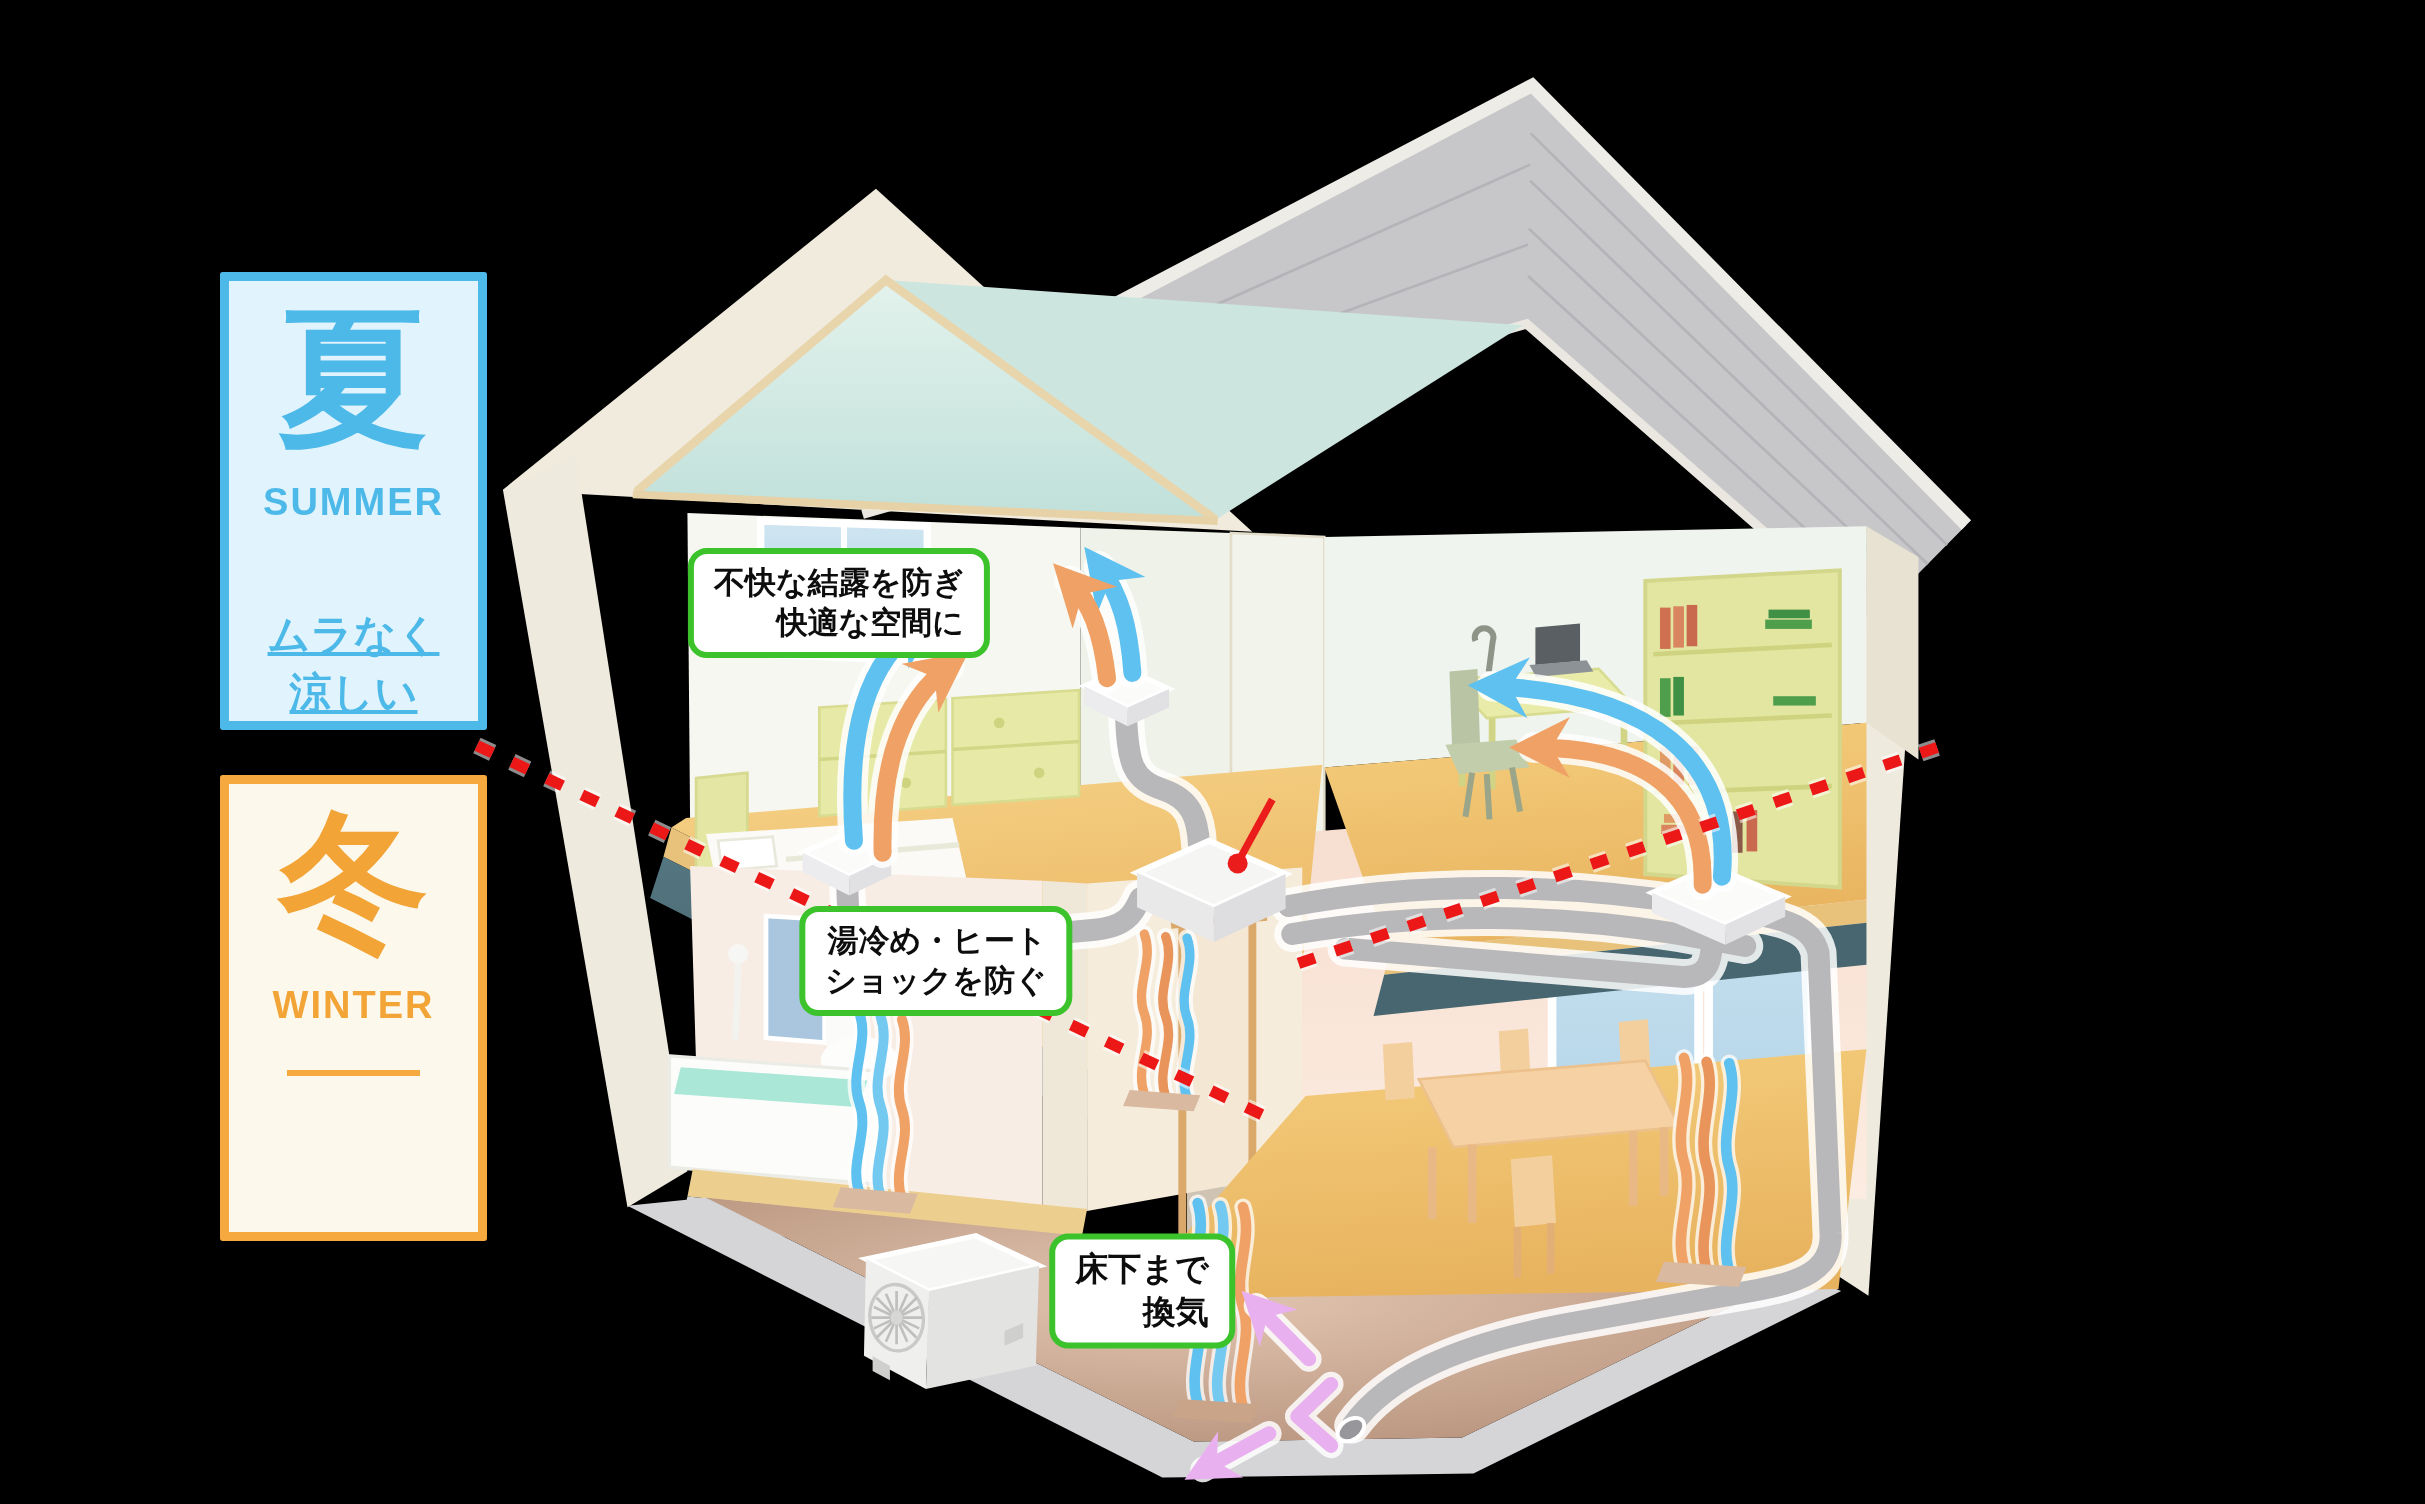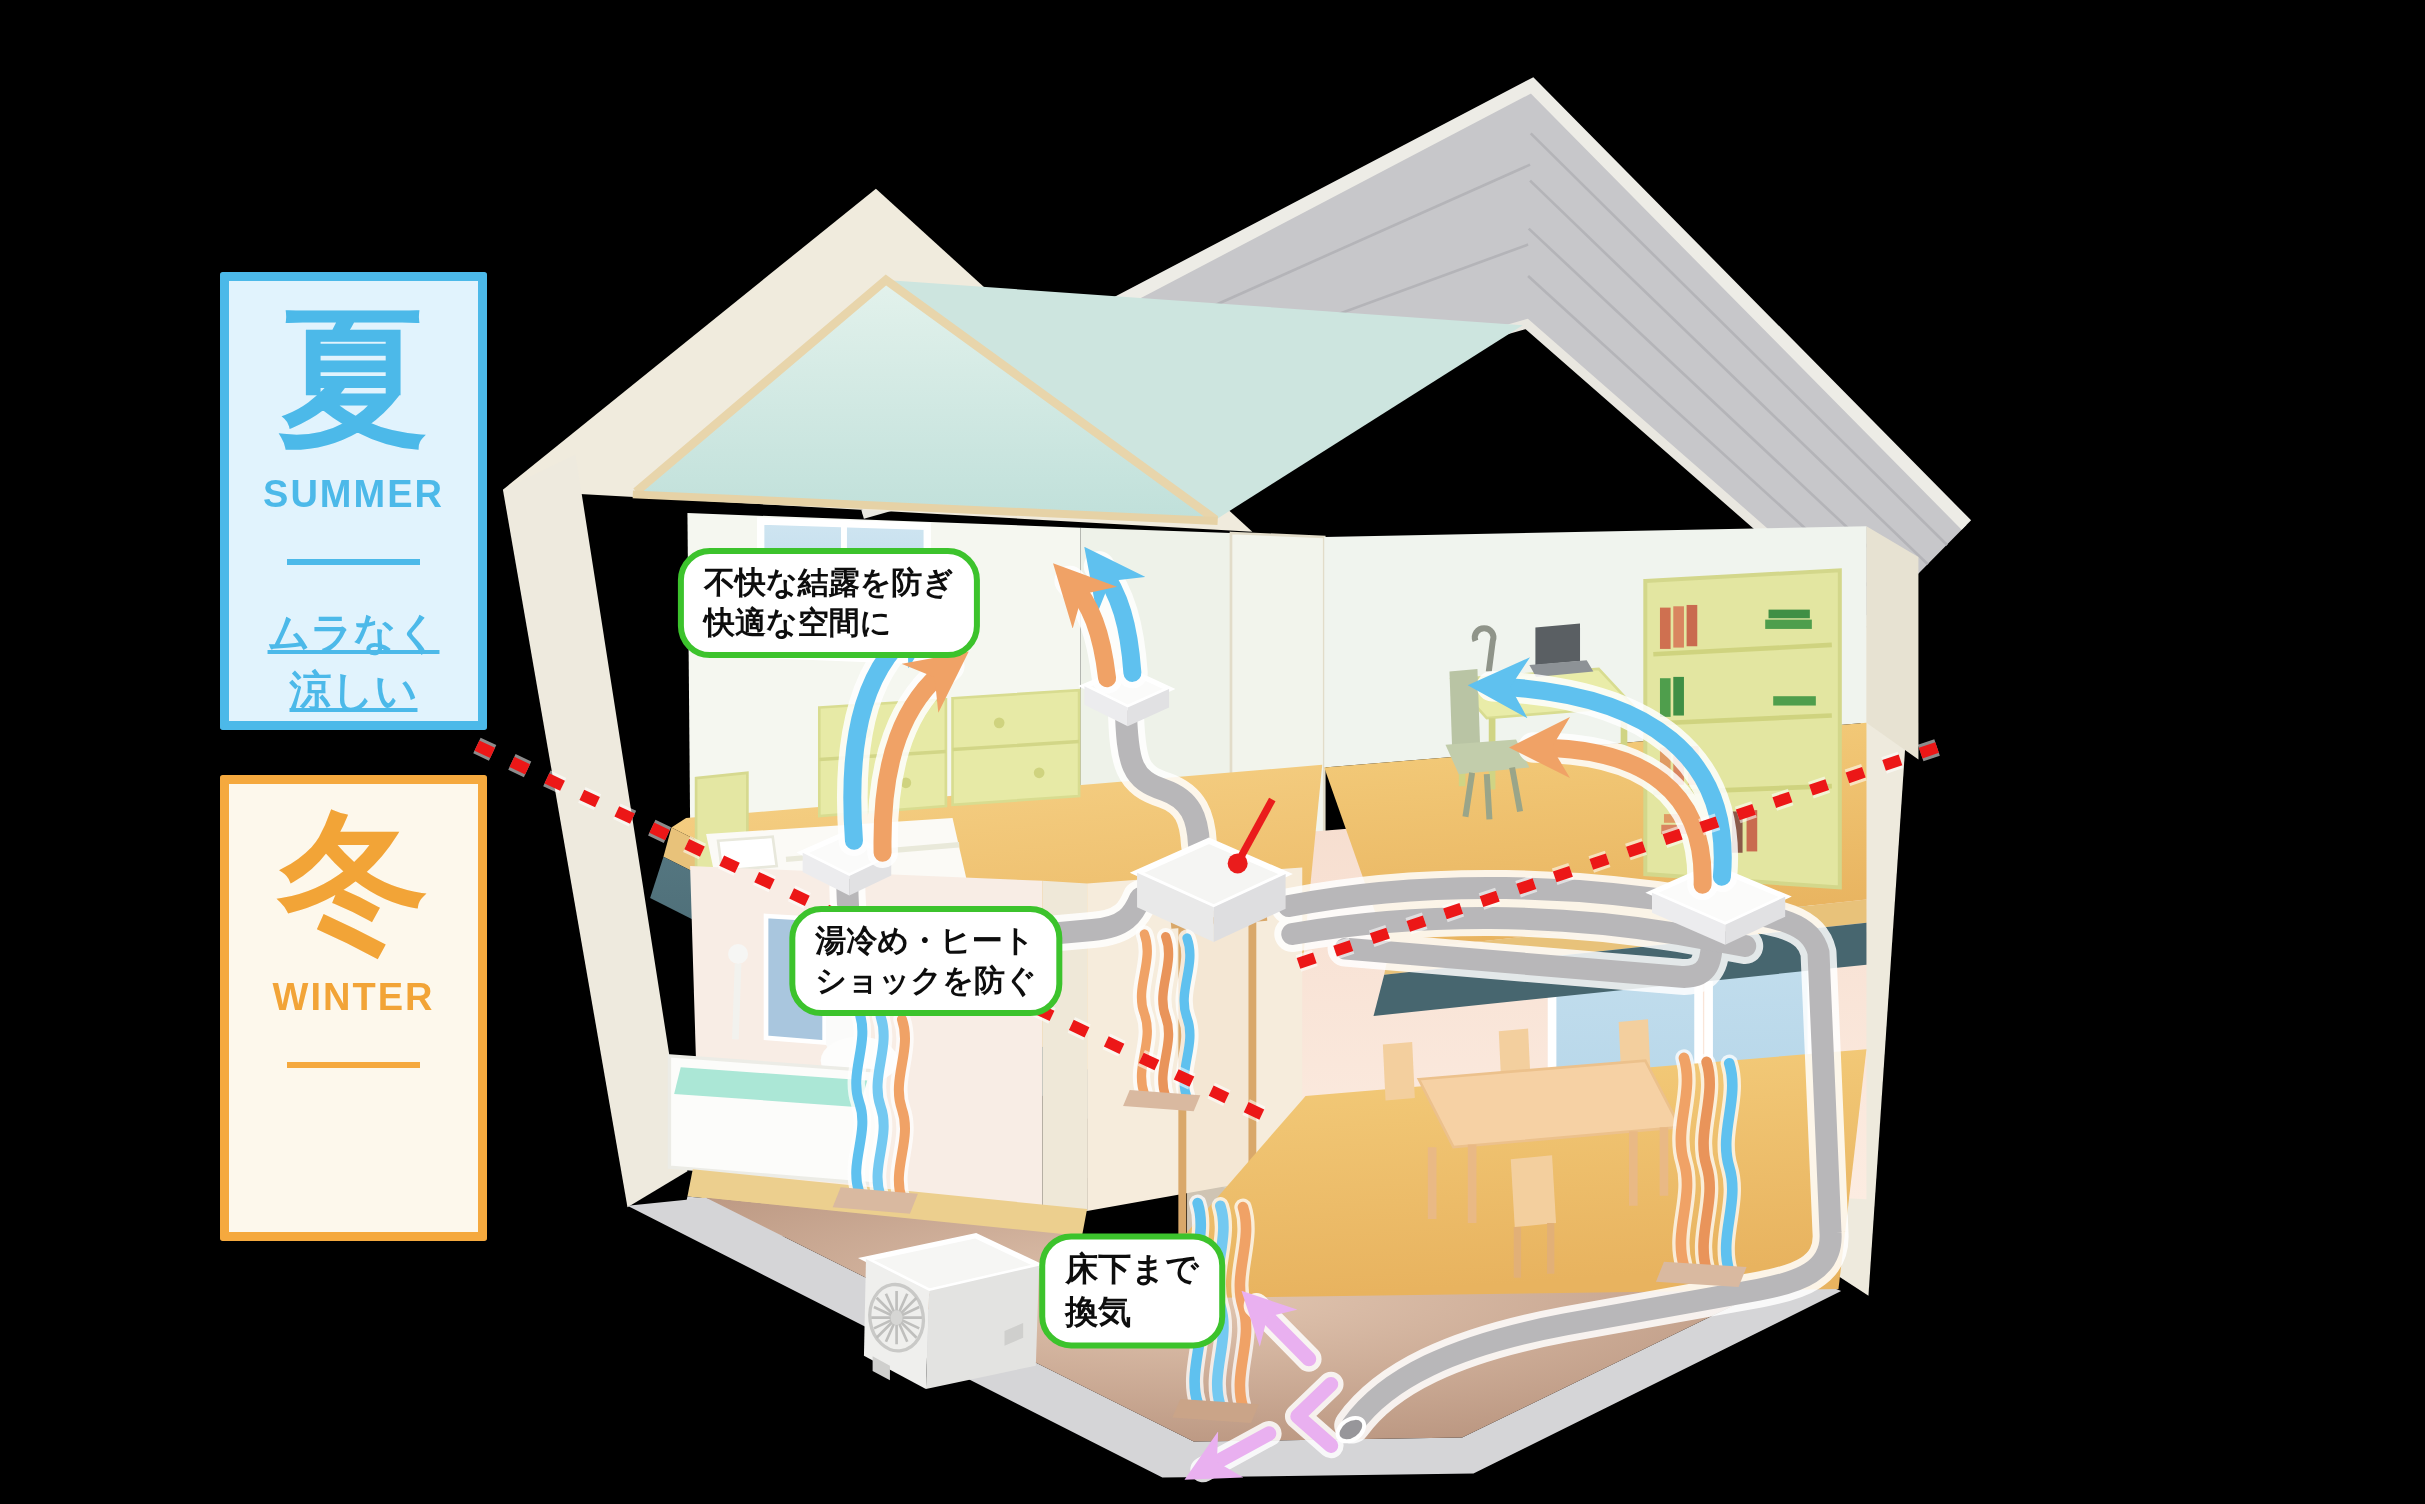--- a/index.html
+++ b/index.html
@@ -4,32 +4,32 @@
 <style>
   html,body{margin:0;padding:0;background:#000;}
   #stage{position:relative;width:2426px;height:1505px;background:#000;overflow:hidden;
          font-family:"Liberation Sans",sans-serif;}
   #house-svg{position:absolute;left:0;top:0;}
 
   
   .season-panel{position:absolute;width:249px;box-sizing:content-box;border:9.3px solid;
     text-align:center;display:flex;flex-direction:column;align-items:center;border-radius:2.7px;}
   .season-panel .kanji{font-size:150px;line-height:1.05;font-weight:700;margin-top:18.6px;}
-  .season-panel .en{font-size:38px;font-weight:800;letter-spacing:2px;margin-top:16px;}
+  .season-panel .en{font-size:38px;font-weight:800;letter-spacing:2px;margin-top:24px;}
   .season-panel .divider{width:133px;height:6px;margin:43px auto 39px auto;}
   .season-panel .desc{font-size:42px;font-weight:800;line-height:1.38;text-decoration:underline;}
   #summer-panel{left:220px;top:272px;height:440px;border-color:#4cb9e9;background:#e1f3fd;color:#4cb9e9;}
   #summer-panel .divider{background:#4cb9e9;}
   #winter-panel{left:220px;top:775px;height:448px;border-color:#f5a93e;background:#fdf8ec;color:#f2a437;}
   #winter-panel .divider{background:#f5a93e;}
 
   
   .callout{position:absolute;transform:translate(-50%,-50%);background:#ffffff;
-    border:6.7px solid #3cc32c;border-radius:32px;color:#0d0d0d;font-weight:800;
-    text-align:left;line-height:1.28;padding:9.3px 20px;white-space:nowrap;font-size:31px;}
+    border:6.7px solid #3cc32c;border-radius:19px;color:#0d0d0d;font-weight:800;
+    text-align:right;line-height:1.28;padding:9.3px 20px;white-space:nowrap;font-size:31px;margin-left:10px;}
   .callout.red{border-color:#ea1c1c;}
   #callout-condensation{left:829px;top:603px;}
   #callout-aircon{left:1313px;top:763px;font-size:34px;padding:10.7px 27px;}
   #callout-heatshock{left:926px;top:961px;}
   #callout-living{left:1377px;top:1051px;font-size:33px;}
   #callout-underfloor{left:1132px;top:1291px;font-size:33px;}
 </style>
 </head>
 <body>
 

